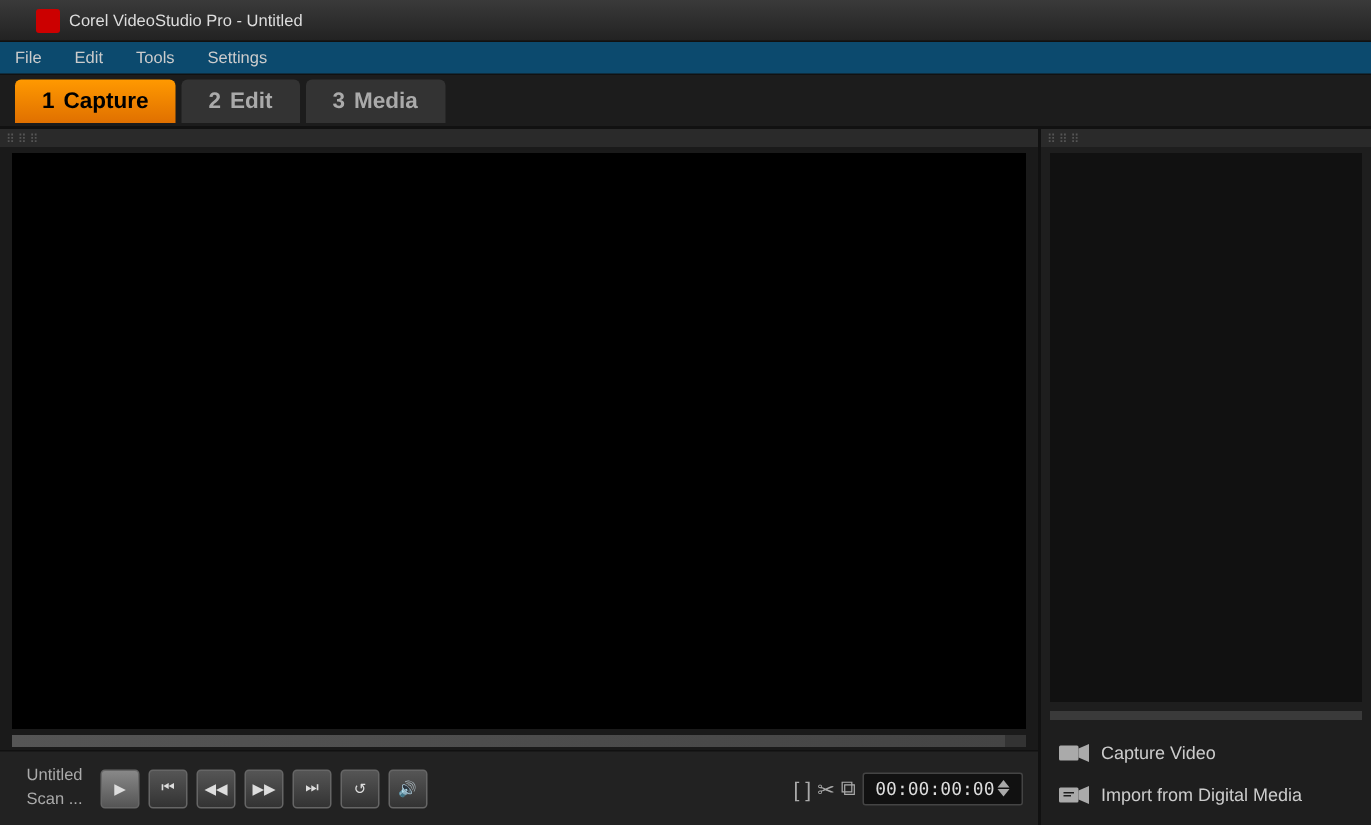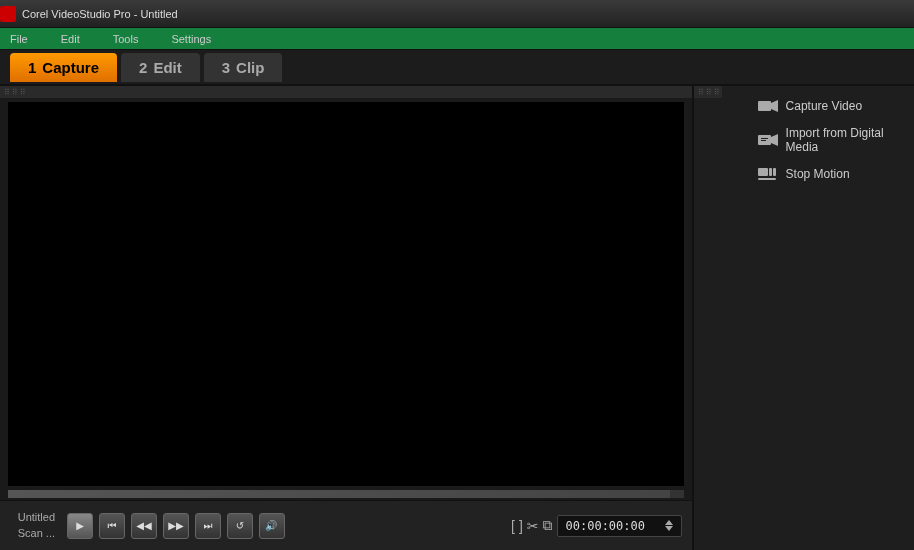--- a/index.html
+++ b/index.html
@@ -12,45 +12,45 @@
       color: #ccc;
       overflow: hidden;
     }
 
     
     #title-bar {
       height: 28px;
       background: linear-gradient(to bottom, #3a3a3a, #222);
       display: flex;
       align-items: center;
-      padding: 0 0;
+      padding: 0 24px;
       border-bottom: 1px solid #111;
     }
     #title-bar .app-icon {
       width: 16px;
       height: 16px;
       margin-right: 6px;
       background: #c00;
       border-radius: 2px;
       display: inline-block;
     }
     #title-bar .title-text {
       color: #ddd;
       font-size: 11px;
     }
 
     
     #menu-bar {
       height: 22px;
-      background: #15803d;
+      background: #0c4a6e;
       display: flex;
       align-items: center;
       padding: 0 6px;
       border-bottom: 1px solid #111;
-      gap: 25px;
+      gap: 14px;
     }
     #menu-bar .menu-item {
       color: #ccc;
       font-size: 11px;
       cursor: pointer;
       padding: 2px 4px;
     }
 
     
     #tabs-bar {
@@ -191,21 +191,21 @@
     .timecode {
       background: #111;
       border: 1px solid #444;
       border-radius: 2px;
       padding: 3px 8px;
       font-family: monospace;
       font-size: 12px;
       color: #ddd;
       display: flex;
       align-items: center;
-      gap: 20px;
+      gap: 2px;
     }
     .timecode-spinner {
       display: flex;
       flex-direction: column;
       gap: 1px;
       cursor: pointer;
     }
     .spinner-up, .spinner-down {
       width: 0;
       height: 0;
@@ -213,21 +213,21 @@
       border-right: 4px solid transparent;
     }
     .spinner-up { border-bottom: 5px solid #aaa; }
     .spinner-down { border-top: 5px solid #aaa; }
 
     
     #right-panel {
       width: 220px;
       background: #1e1e1e;
       display: flex;
-      flex-direction: row;
+      flex-direction: column;
     }
 
     #right-drag-handle {
       height: 12px;
       background: #2a2a2a;
       display: flex;
       align-items: center;
       padding-left: 4px;
     }
     #right-drag-handle::before {
@@ -310,21 +310,21 @@
   <div class="tab-btn active">
     <span class="tab-num">1</span>
     <span class="tab-label">Capture</span>
   </div>
   <div class="tab-btn inactive">
     <span class="tab-num">2</span>
     <span class="tab-label">Edit</span>
   </div>
   <div class="tab-btn inactive">
     <span class="tab-num">3</span>
-    <span class="tab-label">Clip</span>
+    <span class="tab-label">Media</span>
   </div>
 </div>
 
 <div id="main-layout">
 
   <div id="left-panel">
     <div class="drag-handle"></div>
     <div id="video-preview"></div>
     <div id="timeline-area">
       <div id="timeline-fill"></div>
@@ -382,29 +382,18 @@
           <svg width="20" height="14" viewBox="0 0 20 14" fill="#aaa">
             <rect x="0" y="2" width="13" height="10" rx="1"></rect>
             <polygon points="13,4 20,1 20,13 13,10"></polygon>
             <rect x="3" y="5" width="7" height="1" fill="#1e1e1e"></rect>
             <rect x="3" y="7" width="5" height="1" fill="#1e1e1e"></rect>
           </svg>
         </div>
         <span>Import from Digital Media</span>
       </div>
 
-      <div class="capture-item">
-        <div class="item-icon">
-          <svg width="20" height="14" viewBox="0 0 20 14" fill="#aaa">
-            <rect x="0" y="1" width="10" height="8" rx="1"></rect>
-            <rect x="11" y="1" width="3" height="8" rx="1"></rect>
-            <rect x="15" y="1" width="3" height="8" rx="1"></rect>
-            <rect x="0" y="11" width="18" height="2" rx="1"></rect>
-          </svg>
-        </div>
-        <span>Stop Motion</span>
-      </div>
 
 
     </div>
   </div>
 
 </div>
 
 </body></html>

